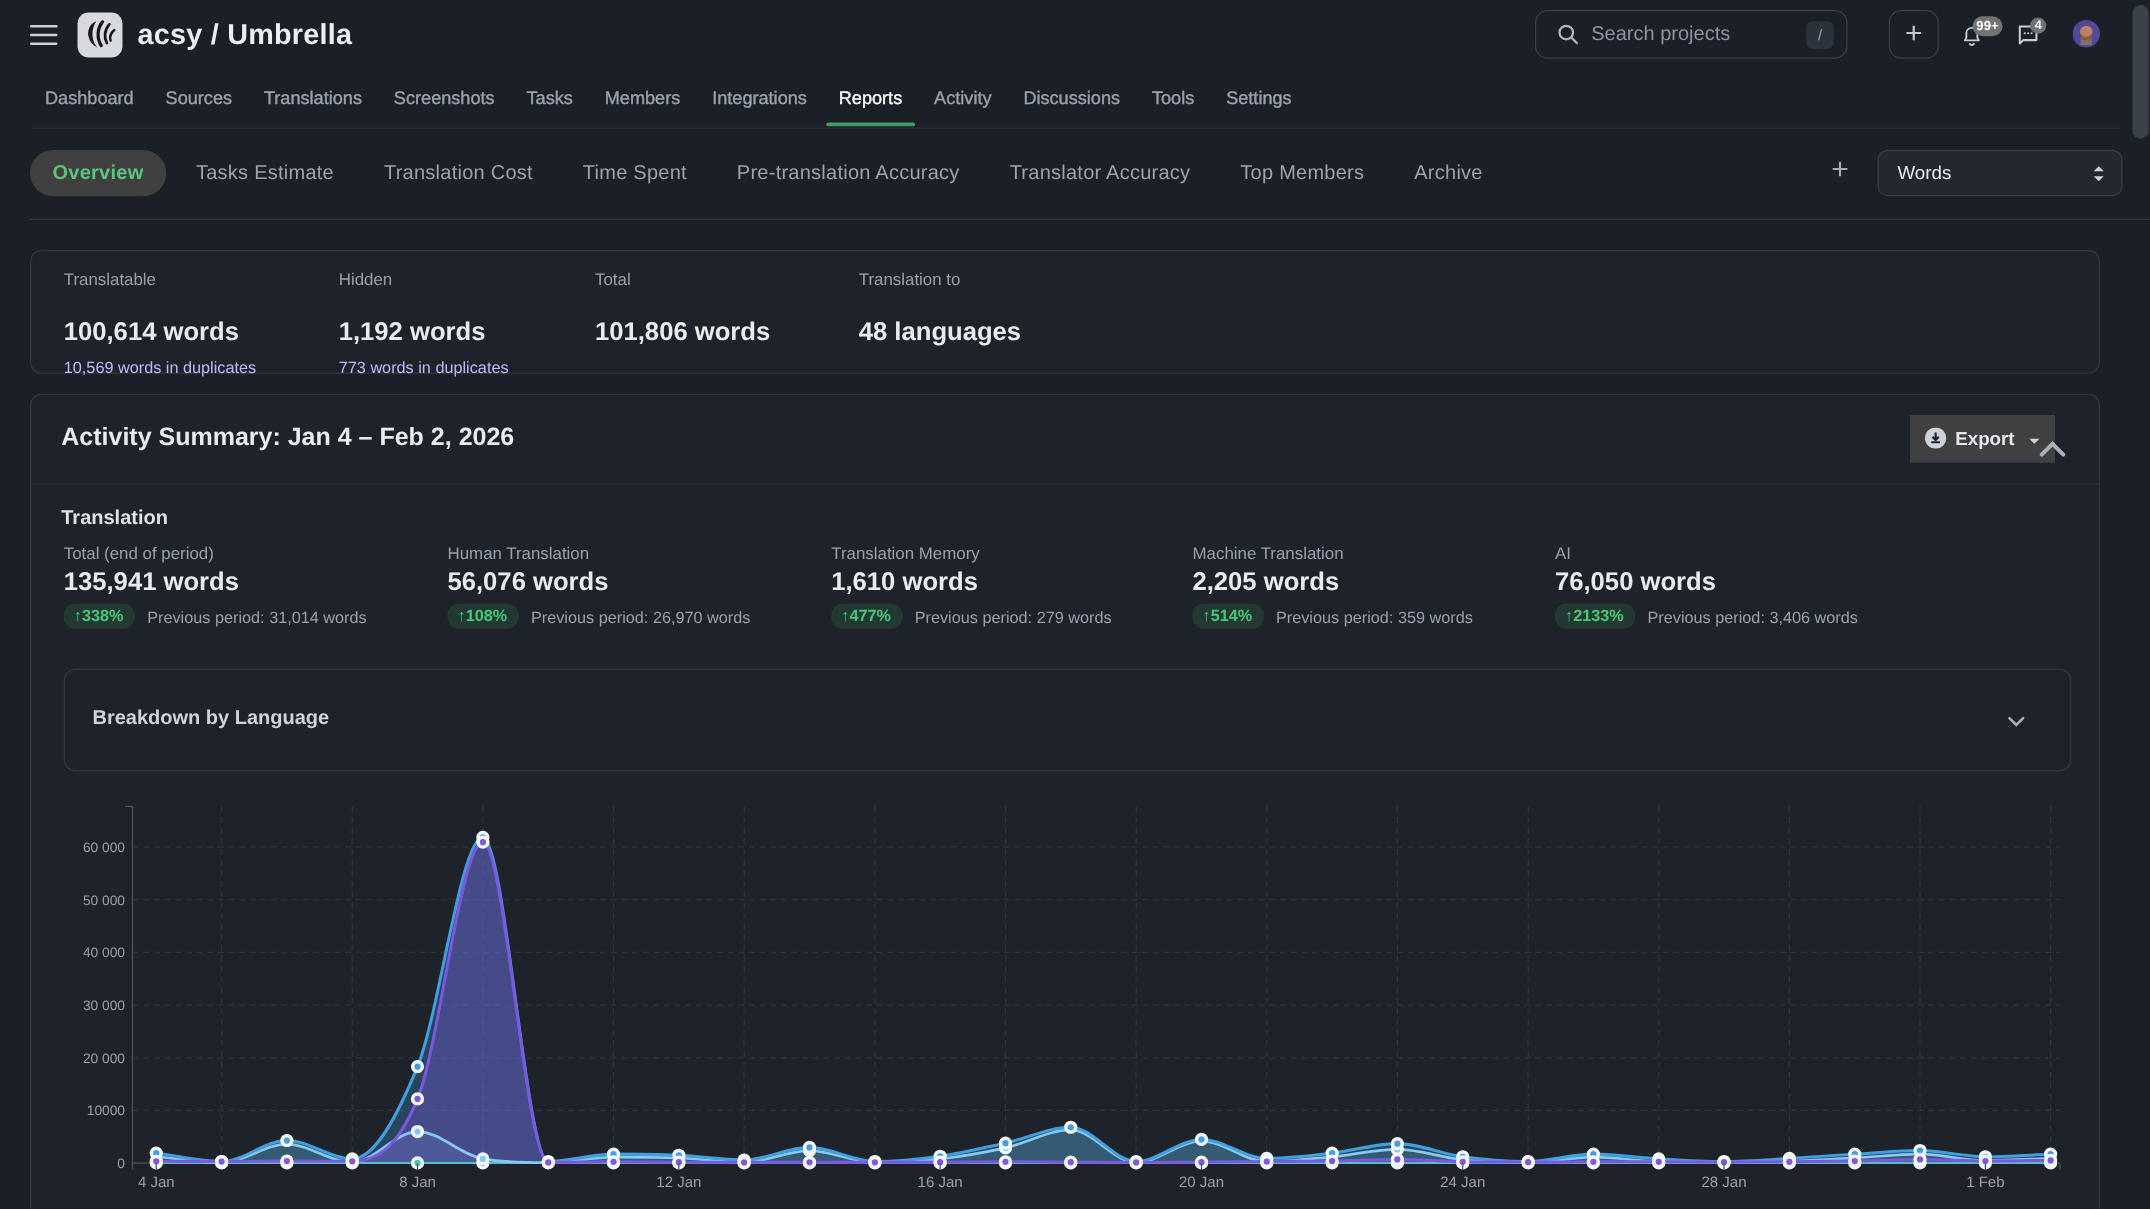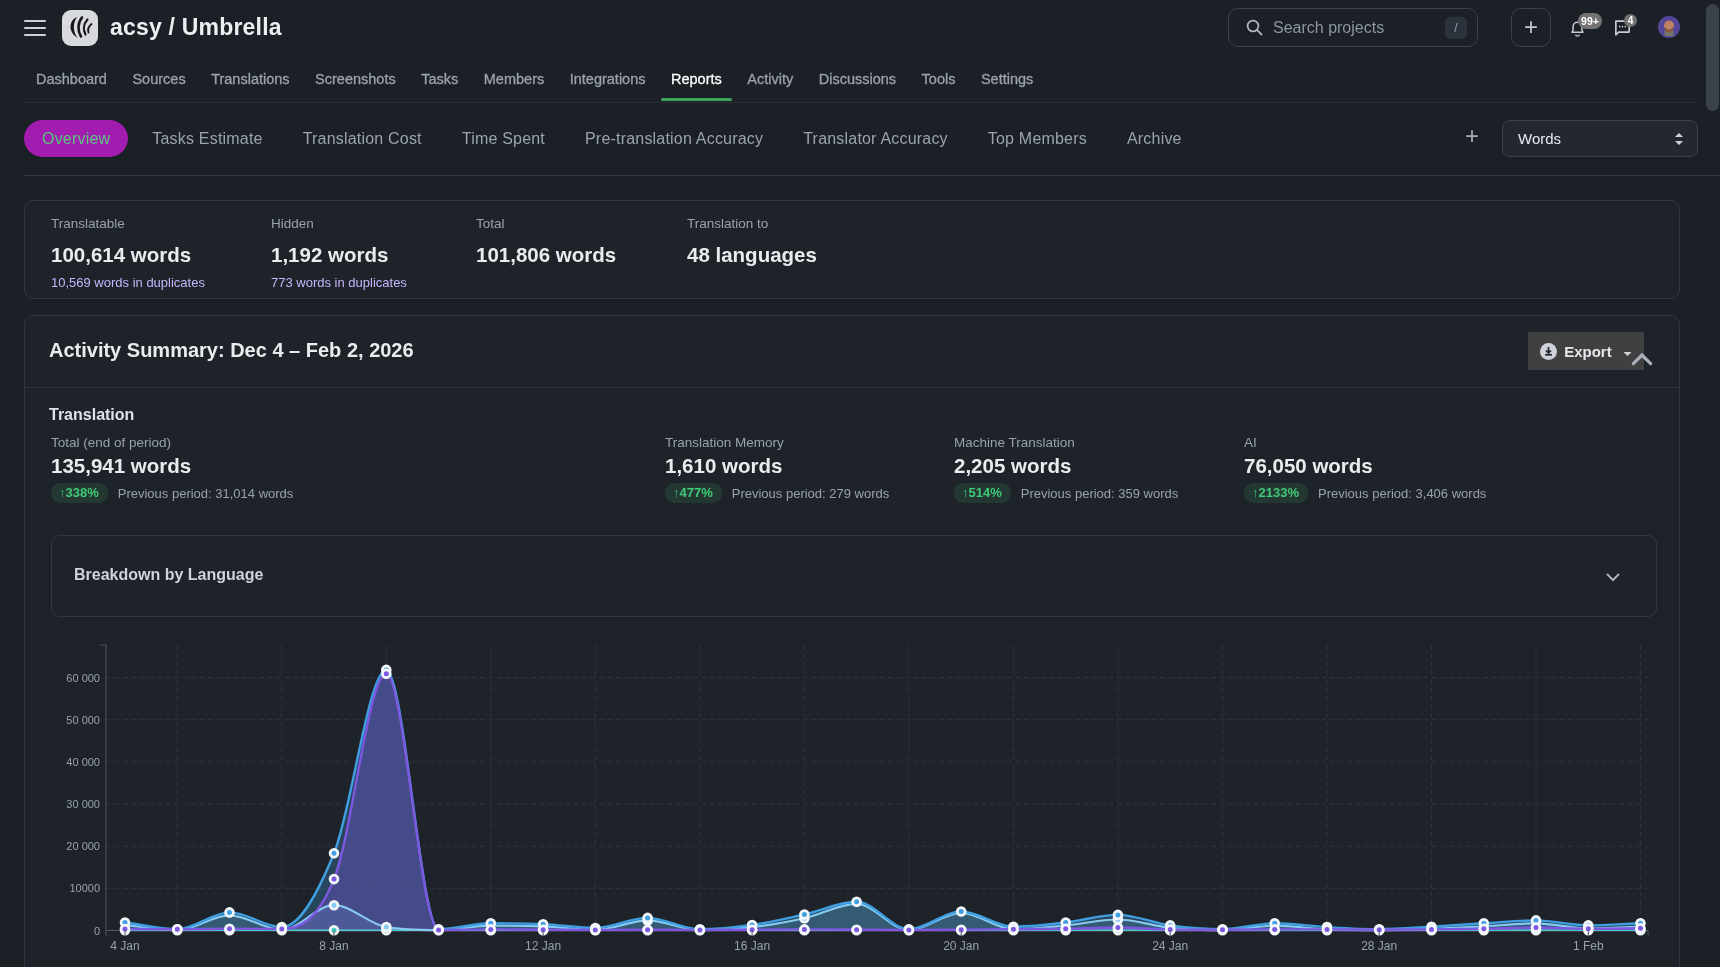--- a/index.html
+++ b/index.html
@@ -26,32 +26,32 @@
 
   
   .tabs { position:absolute; left:36px; top:56px; height:47px; display:flex; font-size:14.5px; color:#9aa2ac; -webkit-text-stroke:0.3px currentColor; }
   .tabs div { margin-right:25.5px; line-height:47px; position:relative; }
   .tabs .on { color:#fdfdfe; }
   .tabs .on:after { content:""; position:absolute; left:-10px; right:-10px; bottom:2px; height:3px; background:#3fa05c; border-radius:2px;}
   .tabline { position:absolute; left:24px; right:24px; top:102px; height:1px; background:#272c35; }
 
   
   .subnav { position:absolute; left:24px; top:120px; height:37px; display:flex; align-items:center; font-size:16px; letter-spacing:0.2px; color:#9ba3ad; }
-  .pill { background:#a21caf; color:#58c97c; border-radius:19px; padding:0 18px; height:37px; line-height:37px; margin-right:24px; }
+  .pill { background:#404040; color:#58c97c; border-radius:19px; padding:0 18px; height:37px; line-height:37px; margin-right:24px;font-weight:bold; }
   .subnav span { margin-right:40px; }
   .plussub { position:absolute; left:1461px; top:125px; width:22px; height:24px; color:#a6adb6; font-size:24px; line-height:22px; font-weight:300; text-align:center;}
   .select { position:absolute; left:1502px; top:120px; width:196px; height:37px; background:#23272f; border:1px solid #3a414c;
     border-radius:8px; color:#e8ebee; font-size:15px; line-height:35px; padding-left:15px; }
 
   
   .card1 { position:absolute; left:24px; top:200px; width:1656px; height:99px; background:#1e2329;
     border:1px solid #313843; border-radius:9px; }
   .card2 { position:absolute; left:24px; top:315px; width:1656px; height:652px; background:#1e2329;
     border:1px solid #313843; border-radius:9px 9px 0 0; border-bottom:none; }
-  .slabel { font-size:13.5px; color:#98a1ac; margin-bottom:12px; }
+  .slabel { font-size:13.5px; color:#98a1ac; margin-bottom:23px; }
   .sval { font-size:20.5px; font-weight:bold; color:#e9ecef; }
   .ssub { font-size:13px; color:#c4b5fd; margin-top:8px; }
   .scol { position:absolute; top:15px; }
 
   .ahead { position:absolute; left:24px; top:23px; font-size:20px; font-weight:bold; color:#e9ecef; }
   .hdiv { position:absolute; left:0; right:0; top:71px; height:1px; background:#2b313b; }
   .exportbtn { position:absolute; left:1463px; top:16px; width:116px; height:38px; border:1px solid #3a414c;
     border-radius:0; background:#404040; color:#e4e7eb; font-size:15px; font-weight:bold;margin-left:40px; }
   .chev { position:absolute; left:1606px; top:24px; width:22px; height:22px; }
 
@@ -174,21 +174,21 @@
       <div class="slabel">Total</div>
       <div class="sval">101,806 words</div>
     </div>
     <div class="scol" style="left:662px;">
       <div class="slabel">Translation to</div>
       <div class="sval">48 languages</div>
     </div>
   </div>
 
   <div class="card2">
-    <div class="ahead">Activity Summary: Dec 4 – Feb 2, 2026</div>
+    <div class="ahead">Activity Summary: Jan 4 – Feb 2, 2026</div>
     <button class="exportbtn">
       <svg width="17" height="17" viewBox="0 0 17 17" style="vertical-align:-3px;margin-right:7px;">
         <circle cx="8.5" cy="8.5" r="8.5" fill="#ced3da"></circle>
         <path d="M8.5 4 L8.5 9.5 M6 7.5 L8.5 10 L11 7.5" stroke="#21262e" stroke-width="1.7" fill="none"></path>
         <path d="M5 11.8 h7" stroke="#21262e" stroke-width="1.7"></path>
       </svg>Export
       <svg width="9" height="6" viewBox="0 0 9 6" style="margin-left:7px;">
           <path d="M0.5 1 L4.5 5 L8.5 1 Z" fill="#cfd4da"></path>
         </svg>
     </button>
@@ -197,20 +197,28 @@
     </svg>
     <div class="hdiv"></div>
 
     <div class="tsect">Translation</div>
     <div class="tcol" style="left:26px;">
       <div class="lab">Total (end of period)</div>
       <div class="val">135,941 words</div>
       <div class="badgerow">
           <span class="gbadge">↑338%</span>
           <span class="prev">Previous period: 31,014 words</span>
+        </div>
+    </div>
+    <div class="tcol" style="left:333px;">
+      <div class="lab">Human Translation</div>
+      <div class="val">56,076 words</div>
+      <div class="badgerow">
+          <span class="gbadge">↑108%</span>
+          <span class="prev">Previous period: 26,970 words</span>
         </div>
     </div>
     <div class="tcol" style="left:640px;">
       <div class="lab">Translation Memory</div>
       <div class="val">1,610 words</div>
       <div class="badgerow">
           <span class="gbadge">↑477%</span>
           <span class="prev">Previous period: 279 words</span>
         </div>
     </div>

